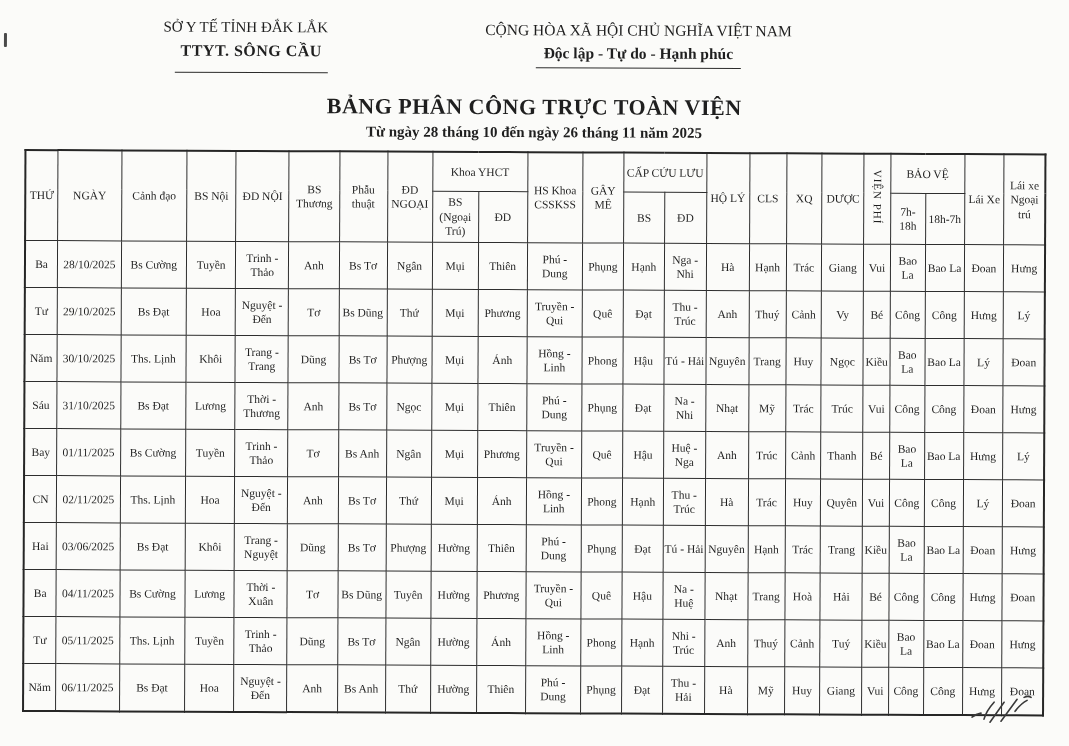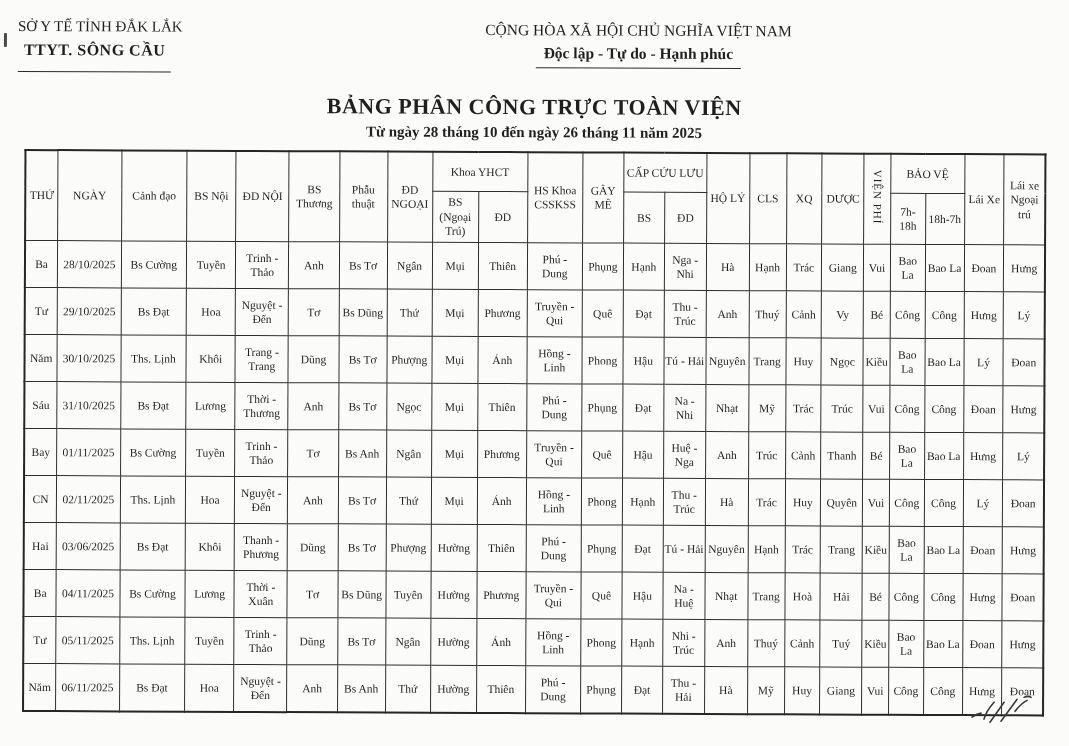--- a/index.html
+++ b/index.html
@@ -17,21 +17,21 @@
   }
   .speck{
     position:absolute;left:4px;top:33px;width:3px;height:14px;
     background:#4a4a4a;border-radius:1px;
   }
   .letterhead{
     display:flex;
     padding-top:16px;
   }
   .org{
-    width:310px;text-align:left;font-size:15px;line-height:1.45;
+    width:310px;text-align:right;font-size:15px;line-height:1.45;
     margin-left:18px;
   }
   .org .unit{
     font-weight:bold;font-size:16px;display:inline-block;
     border-bottom:1.5px solid #2b2b2b;padding:0 6px 10px 6px;
     letter-spacing:.5px;
   }
   .national{
     flex:1;text-align:center;font-size:15.5px;line-height:1.5;
     margin-right:120px;
@@ -304,21 +304,21 @@
           <td>Công</td>
           <td>Công</td>
           <td>Lý</td>
           <td>Đoan</td>
         </tr>
         <tr>
           <td>Hai</td>
           <td>03/06/2025</td>
           <td>Bs Đạt</td>
           <td>Khôi</td>
-          <td>Thanh - Phương</td>
+          <td>Trang - Nguyệt</td>
           <td>Dũng</td>
           <td>Bs Tơ</td>
           <td>Phượng</td>
           <td>Hường</td>
           <td>Thiên</td>
           <td>Phú - Dung</td>
           <td>Phụng</td>
           <td>Đạt</td>
           <td>Tú - Hải</td>
           <td>Nguyên</td>

